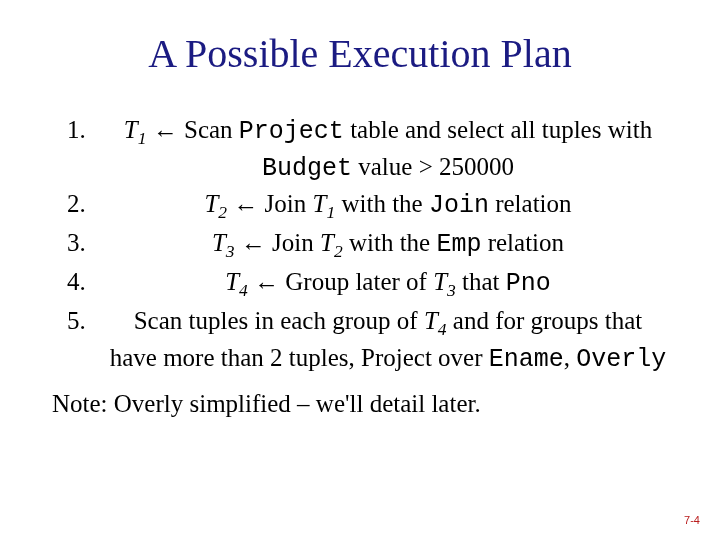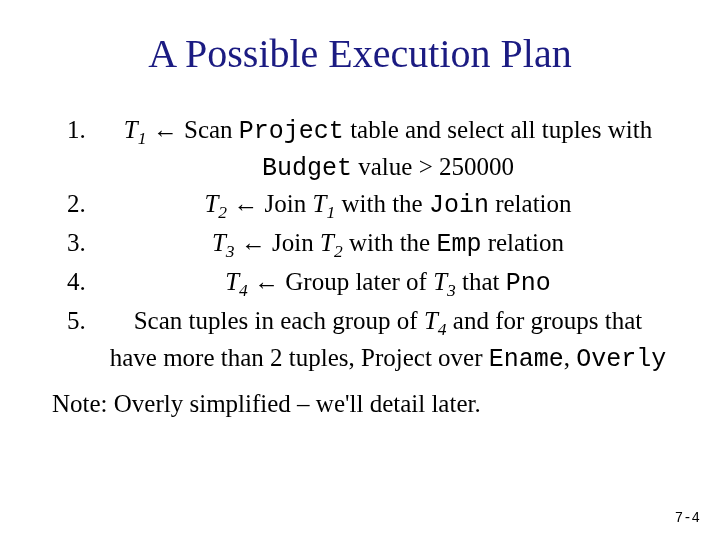--- a/index.html
+++ b/index.html
@@ -39,23 +39,23 @@
     text-align: center;
   }
   .note {
     font-size: 25px;
     margin: 0 0 0 0;
   }
   .pagenum {
     position: absolute;
     right: 20px;
     bottom: 14px;
-    font-size: 14px;
-    font-family: Liberation Mono, monospace;
-    color: #000000;
+    font-size: 11px;
+    font-family: Liberation Sans, sans-serif;
+    color: #b91c1c;
   }
   .mono {
     font-family: "Courier New", Courier, monospace;
   }
   .ital { font-style: italic; }
   sub { font-size: 70%; }
   .arrow { font-family: "Arial", sans-serif; }
 </style>
 </head>
 <body>

